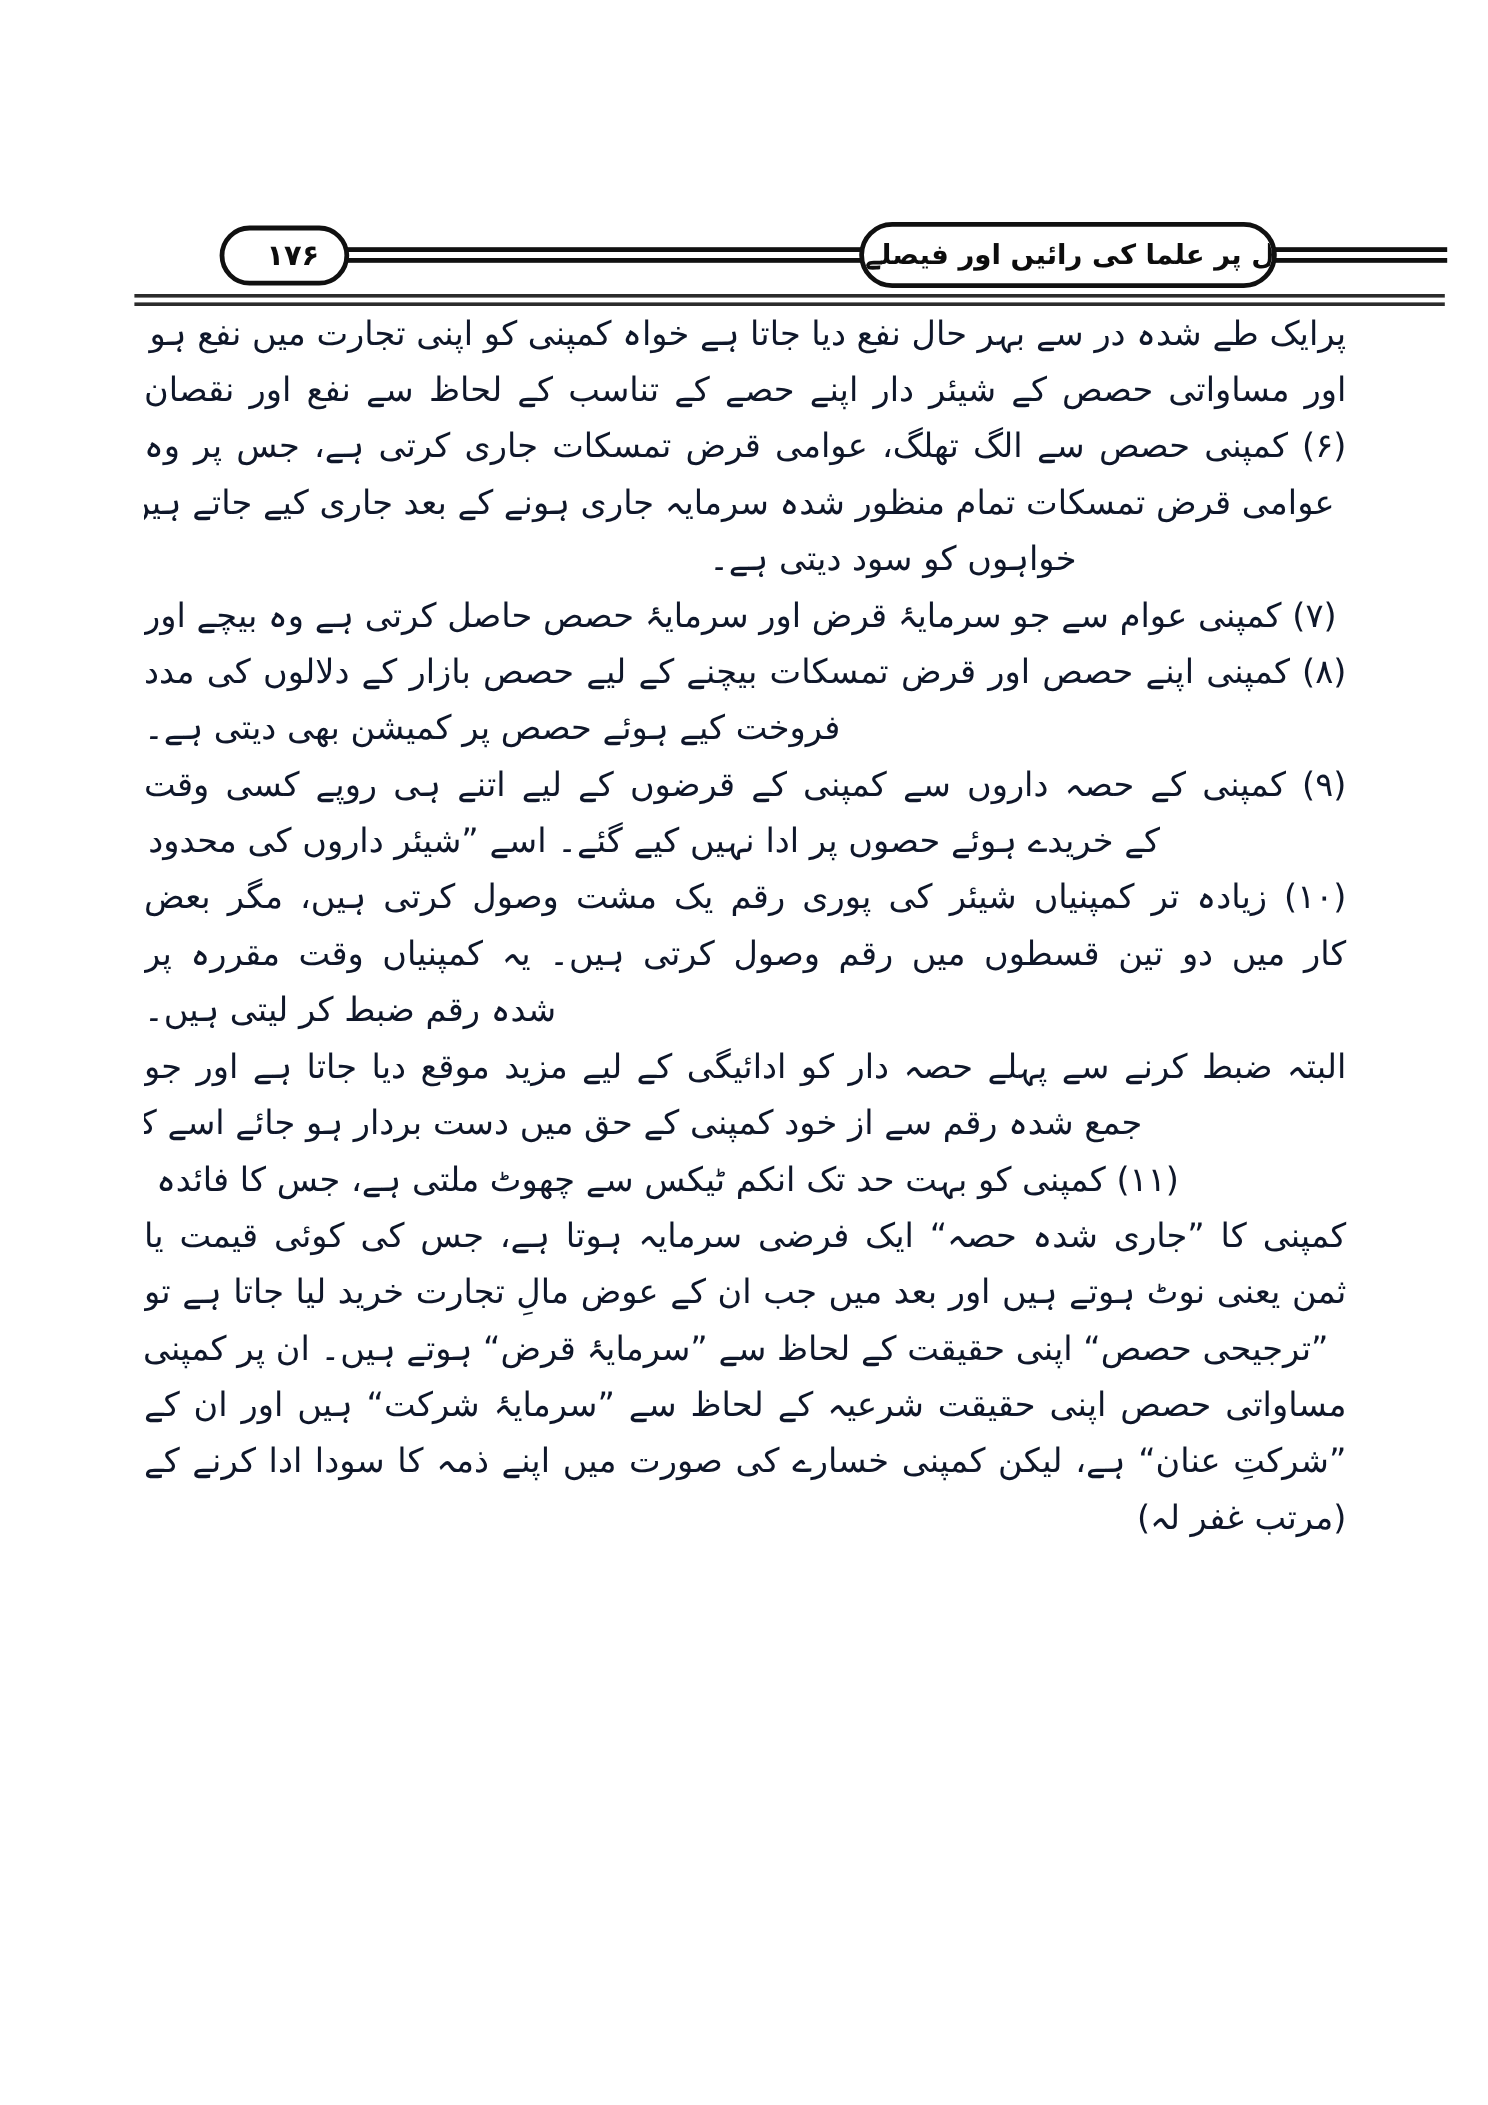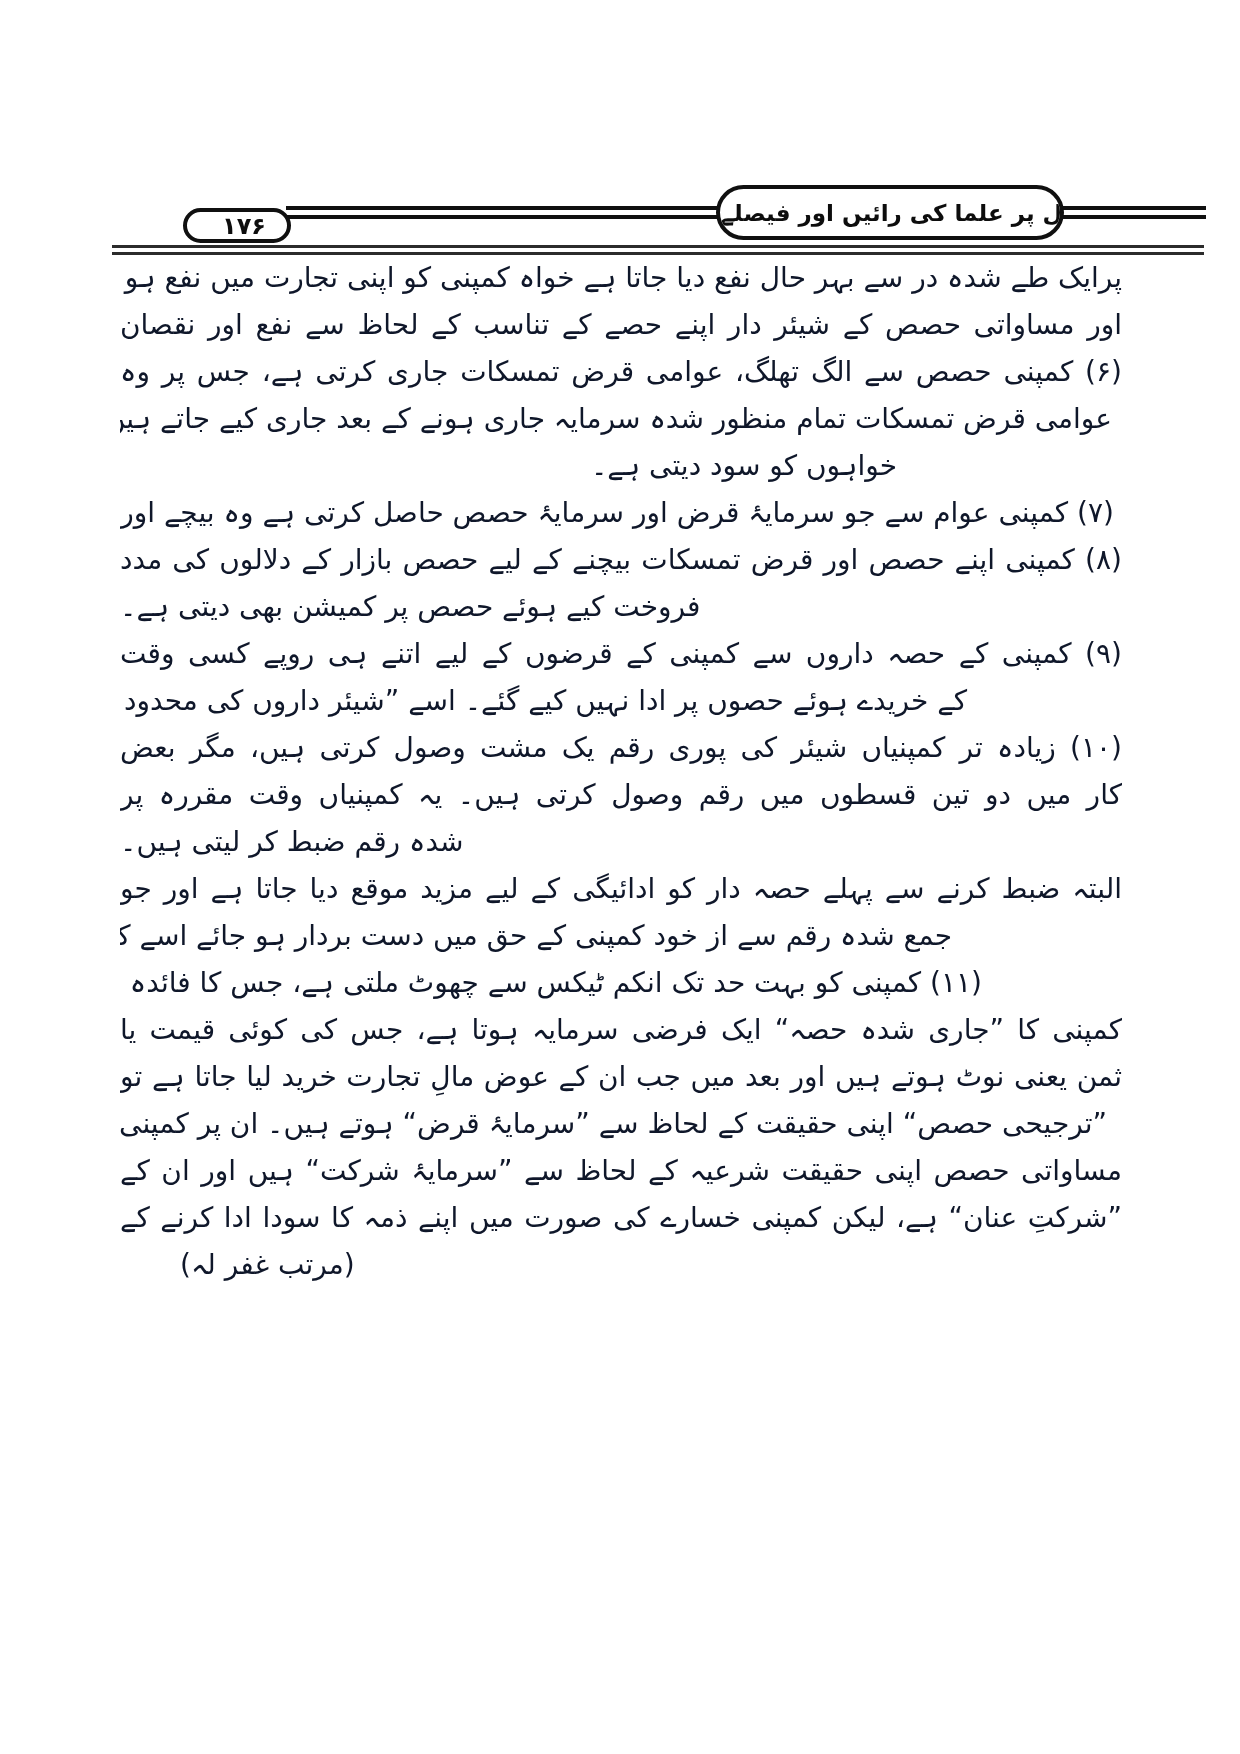--- a/index.html
+++ b/index.html
@@ -34,26 +34,25 @@
     display: flex;
     align-items: center;
     justify-content: center;
     box-sizing: border-box;
     direction: rtl;
   }
   .capsule.pagenum {
     left: 183px;
     top: 188px;
     width: 108px;
-    height: 35px;
+    height: 50px;
     font-size: 24px;
     font-weight: bold;
     letter-spacing: 2px;
     padding-left: 14px;
-    margin-top: 20px;
   }
   .capsule.booktitle {
     left: 716px;
     top: 185px;
     width: 348px;
     height: 55px;
     font-size: 23px;
     font-weight: bold;
     white-space: nowrap;
     overflow: hidden;
@@ -125,16 +124,16 @@
       <div class="line full">کار میں دو تین قسطوں میں رقم وصول کرتی ہیں۔ یہ کمپنیاں وقت مقررہ پر قسطوں کی پوری رقم ادا نہ ہونے کی صورت میں جمع</div>
       <div class="line left">شدہ رقم ضبط کر لیتی ہیں۔</div>
       <div class="line full">البتہ ضبط کرنے سے پہلے حصہ دار کو ادائیگی کے لیے مزید موقع دیا جاتا ہے اور جو شیئر دار ادائیگی سے عجز کی صورت میں</div>
       <div class="line right" style="padding-right: 170px;">جمع شدہ رقم سے از خود کمپنی کے حق میں دست بردار ہو جائے اسے کمپنی کچھ معاوضہ بھی دے سکتی ہے۔</div>
       <div class="line right" style="padding-right: 140px;">(۱۱) کمپنی کو بہت حد تک انکم ٹیکس سے چھوٹ ملتی ہے، جس کا فائدہ اس کے ممبروں کو ملتا ہے۔</div>
       <div class="line full">کمپنی کا ”جاری شدہ حصہ“ ایک فرضی سرمایہ ہوتا ہے، جس کی کوئی قیمت یا مالیت نہیں ہوتی، اور شیئر داروں کے حصص ابتداءً</div>
       <div class="line full">ثمن یعنی نوٹ ہوتے ہیں اور بعد میں جب ان کے عوض مالِ تجارت خرید لیا جاتا ہے تو وہی ”متاع و سامان“ ہو جاتے ہیں۔</div>
       <div class="line right" style="padding-right: 15px;">”ترجیحی حصص“ اپنی حقیقت کے لحاظ سے ”سرمایۂ قرض“ ہوتے ہیں۔ ان پر کمپنی سے ایک طے شدہ نفع دیا جاتا ہے اور</div>
       <div class="line full">مساواتی حصص اپنی حقیقت شرعیہ کے لحاظ سے ”سرمایۂ شرکت“ ہیں اور ان کے ذریعہ کمپنی میں زر کاری شرکت کی ایک خاص قسم</div>
       <div class="line full">”شرکتِ عنان“ ہے، لیکن کمپنی خسارے کی صورت میں اپنے ذمہ کا سودا ادا کرنے کے لیے ہر شریک سے کچھ نہ کچھ رقم لیتی ہے۔</div>
-      <div class="line left" style="padding-left: 60px;">(مرتب غفر لہ)</div>
+      <div class="line left" style="padding-left: 60px; text-align: right;">(مرتب غفر لہ)</div>
     </div>
 
 </div>
 
 </body></html>

